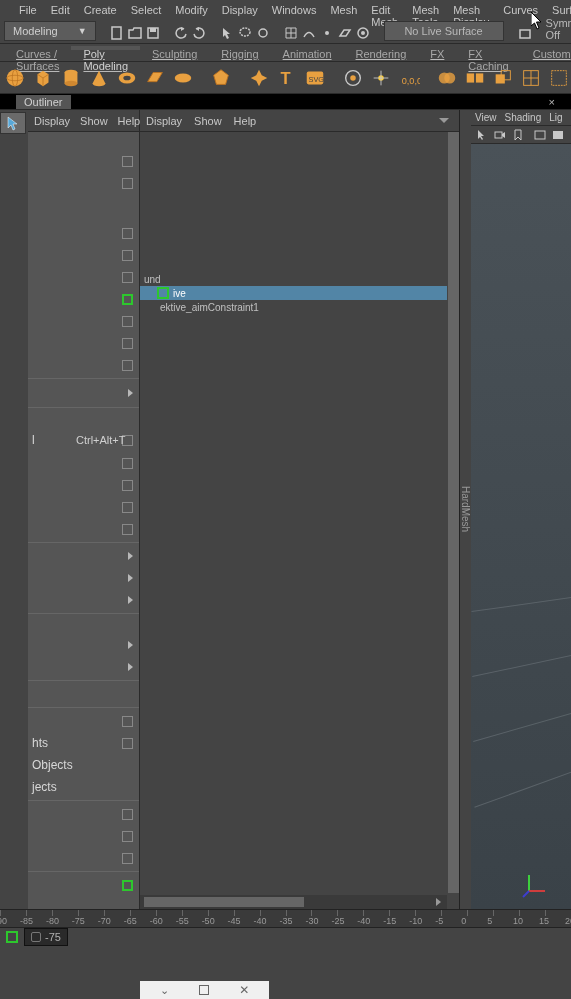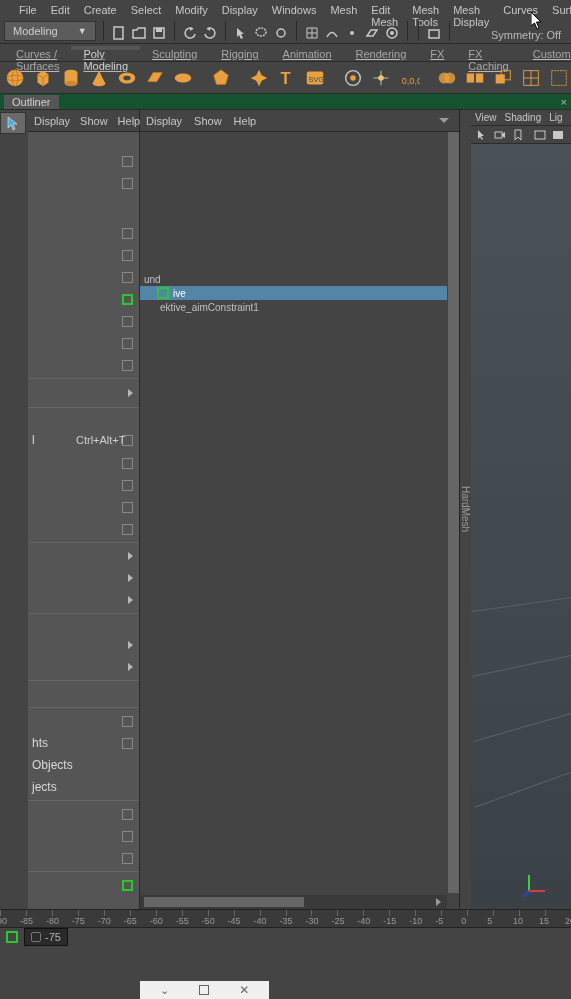--- a/index.html
+++ b/index.html
@@ -27,21 +27,21 @@
 .shelf-tabs span { padding: 2px 12px; font-size: 11px; color: #a8a8a8; cursor: pointer; }
 .shelf-tabs span.active { background: #555555; color: #d0d0d0; }
 
 
 .shelf-icons { background: #444444; display: flex; align-items: center; height: 32px; padding: 2px 4px; gap: 6px; border-bottom: 1px solid #2a2a2a; overflow: hidden; }
 .shelf-icon { width: 24px; height: 24px; display: flex; align-items: center; justify-content: center; cursor: pointer; }
 .shelf-icon svg { width: 22px; height: 22px; }
 .shelf-sep { width: 1px; height: 26px; background: #2a2a2a; margin: 0 2px; }
 
 
-.panel-header { background: #14532d; height: 16px; display: flex; align-items: center; justify-content: space-between; padding: 0 4px; border-bottom: 1px solid #2a2a2a; gap: 20px; }
+.panel-header { background: #000000; height: 16px; display: flex; align-items: center; justify-content: space-between; padding: 0 16px; border-bottom: 1px solid #2a2a2a; gap: 20px; }
 .panel-title { background: #555555; color: #d0d0d0; font-size: 11px; padding: 1px 8px; }
 .panel-close { color: #b8b8b8; cursor: pointer; }
 
 
 .main-layout { display: flex; height: calc(100% - 200px); }
 
 
 .side-toolbar { width: 28px; background: #444444; padding-top: 2px; }
 .side-tool-btn { width: 26px; height: 22px; background: #6a6a6a; display: flex; align-items: center; justify-content: center; border: 1px solid #333; }
 
@@ -200,20 +200,21 @@
         <path d="M2 10 L6 4 L12 4 L8 10 Z" fill="none" stroke="#c8c8c8" stroke-width="1.5"></path>
       </svg>
     </div>
   <div class="tool-icon">
       <svg width="14" height="14" viewBox="0 0 14 14">
         <circle cx="7" cy="7" r="5" fill="none" stroke="#c8c8c8" stroke-width="1.5"></circle>
         <circle cx="7" cy="7" r="2" fill="#c8c8c8"></circle>
       </svg>
     </div>
   <div class="tool-sep"></div>
+  <div class="status-field">No Live Surface</div>
   <div class="tool-sep"></div>
   <div class="tool-icon">
       <svg width="14" height="14" viewBox="0 0 14 14">
         <rect x="2" y="4" width="10" height="8" fill="none" stroke="#c8c8c8" stroke-width="1.5"></rect>
       </svg>
     </div>
   <div class="tool-sep"></div>
   <span class="sym-label">Symmetry: Off</span>
 </div>
 

